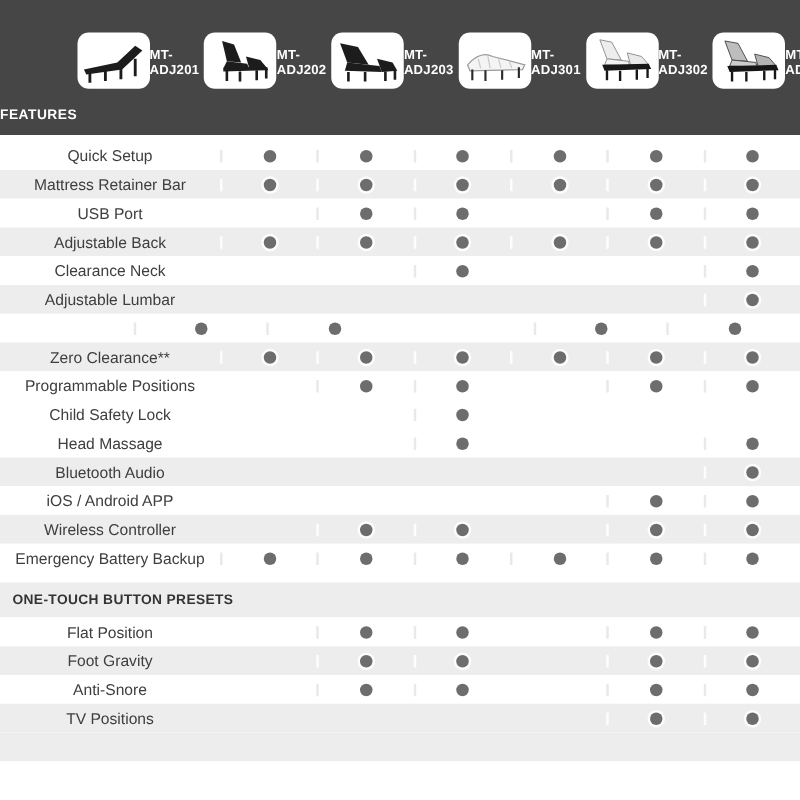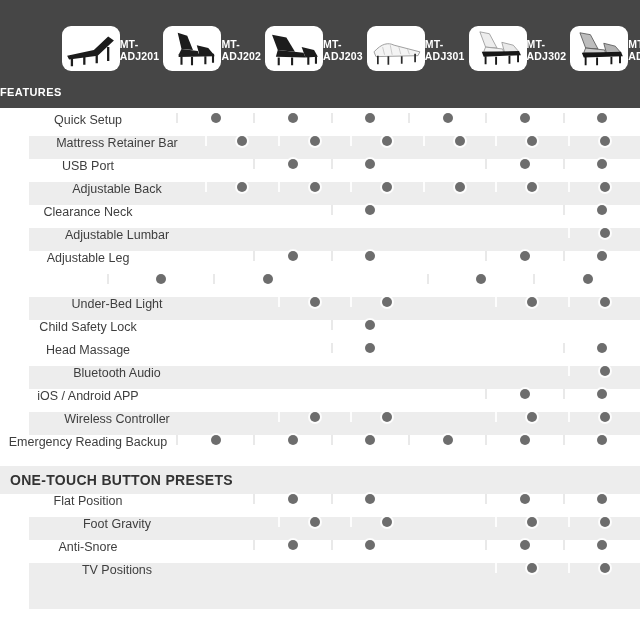--- a/index.html
+++ b/index.html
@@ -44,24 +44,24 @@
   .tile svg { display:block; }
   .model-label {
     color:#fff; font-size:10.5px; font-weight:bold; letter-spacing:.2px;
   }
 
   
   .tbody { background:#fff; padding-top:5px; }
   .row {
     display:flex;
     height:23px;
-    align-items:flex-start;
+    align-items:center;
     background:#fff;
   }
-  .row.alt { background:#ededed;margin-left:29px; }
+  .row.alt { background:#ededed; }
   .feature-cell {
     width:176px;
     display:flex; align-items:center; justify-content:center;
     font-size:12.5px; color:#3e3e3e;
   }
   .dot-cell {
     flex:1;
     display:flex; align-items:center; justify-content:center;
     border-left:2px solid #e9e9e9;
   }
@@ -71,21 +71,21 @@
     border-radius:50%;
     background:#6d6d6d;
     box-shadow:0 0 0 2px rgba(255,255,255,.85);
   }
   .section-row {
     height:28px;
     margin-top:8px;
     background:#ededed;
     display:flex; align-items:center;
     padding-left:10px;
-    font-size:14px; font-weight:bold; color:#333;
+    font-size:11px; font-weight:bold; color:#333;
     letter-spacing:.3px;
   }
 </style>
 </head>
 <body>
 
 <div class="page">
 
   <div class="header">
     <div class="features-cell">
@@ -268,54 +268,58 @@
         <div class="dot-cell"></div>
         <div class="dot-cell"></div>
         <div class="dot-cell"></div>
         <div class="dot-cell"></div>
         <div class="dot-cell"></div>
         <div class="dot-cell">
           <span class="dot"></span>
         </div>
       </div>
       <div class="row">
-        <div class="feature-cell">Adjustable Leg</div>
-        <div class="dot-cell"></div>
-        <div class="dot-cell">
-          <span class="dot"></span>
-        </div>
-        <div class="dot-cell">
-          <span class="dot"></span>
-        </div>
-        <div class="dot-cell"></div>
-        <div class="dot-cell">
-          <span class="dot"></span>
-        </div>
-        <div class="dot-cell">
-          <span class="dot"></span>
-        </div>
-      </div>
-      <div class="row">
-        <div class="dot-cell"></div>
-        <div class="dot-cell">
-          <span class="dot"></span>
-        </div>
-        <div class="dot-cell">
-          <span class="dot"></span>
-        </div>
-        <div class="dot-cell"></div>
-        <div class="dot-cell">
-          <span class="dot"></span>
-        </div>
-        <div class="dot-cell">
-          <span class="dot"></span>
-        </div>
-      </div>
-      <div class="row alt">
-        <div class="feature-cell">Under-Bed Light</div>
+        <div class="dot-cell"></div>
+        <div class="dot-cell">
+          <span class="dot"></span>
+        </div>
+        <div class="dot-cell">
+          <span class="dot"></span>
+        </div>
+        <div class="dot-cell"></div>
+        <div class="dot-cell">
+          <span class="dot"></span>
+        </div>
+        <div class="dot-cell">
+          <span class="dot"></span>
+        </div>
+      </div>
+      <div class="row alt">
+        <div class="feature-cell">Zero Clearance**</div>
+        <div class="dot-cell">
+          <span class="dot"></span>
+        </div>
+        <div class="dot-cell">
+          <span class="dot"></span>
+        </div>
+        <div class="dot-cell">
+          <span class="dot"></span>
+        </div>
+        <div class="dot-cell">
+          <span class="dot"></span>
+        </div>
+        <div class="dot-cell">
+          <span class="dot"></span>
+        </div>
+        <div class="dot-cell">
+          <span class="dot"></span>
+        </div>
+      </div>
+      <div class="row">
+        <div class="feature-cell">Programmable Positions</div>
         <div class="dot-cell"></div>
         <div class="dot-cell">
           <span class="dot"></span>
         </div>
         <div class="dot-cell">
           <span class="dot"></span>
         </div>
         <div class="dot-cell"></div>
         <div class="dot-cell">
           <span class="dot"></span>
@@ -383,21 +387,21 @@
         </div>
         <div class="dot-cell"></div>
         <div class="dot-cell">
           <span class="dot"></span>
         </div>
         <div class="dot-cell">
           <span class="dot"></span>
         </div>
       </div>
       <div class="row">
-        <div class="feature-cell">Emergency Reading Backup</div>
+        <div class="feature-cell">Emergency Battery Backup</div>
         <div class="dot-cell">
           <span class="dot"></span>
         </div>
         <div class="dot-cell">
           <span class="dot"></span>
         </div>
         <div class="dot-cell">
           <span class="dot"></span>
         </div>
         <div class="dot-cell">

